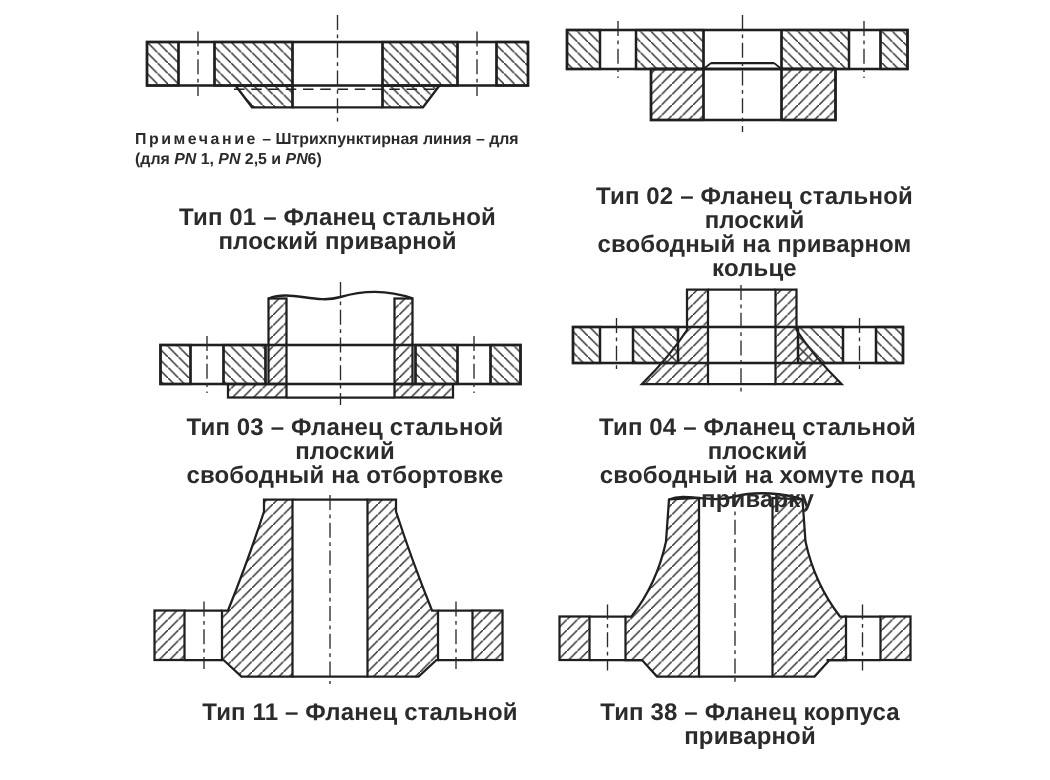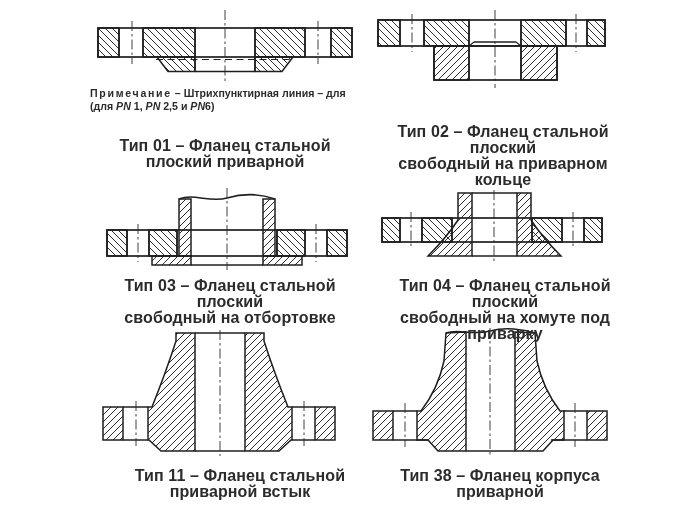--- a/index.html
+++ b/index.html
@@ -203,18 +203,17 @@
 <div class="cap" style="left:107px;top:278px;width:246px">
   <span class="capline">Тип 03 – Фланец стальной плоский</span>
   <span class="capline">свободный на отбортовке</span>
 </div>
 <div class="cap" style="left:374px;top:278px;width:262px">
   <span class="capline">Тип 04 – Фланец стальной плоский</span>
   <span class="capline">свободный на хомуте под приварку</span>
 </div>
 <div class="cap" style="left:128px;top:468px;width:224px">
   <span class="capline">Тип 11 – Фланец стальной</span>
-  <span class="capline">приварной встык</span>
 </div>
 <div class="cap" style="left:388px;top:468px;width:224px">
   <span class="capline">Тип 38 – Фланец корпуса</span>
   <span class="capline">приварной</span>
 </div>
 
 </body></html>

